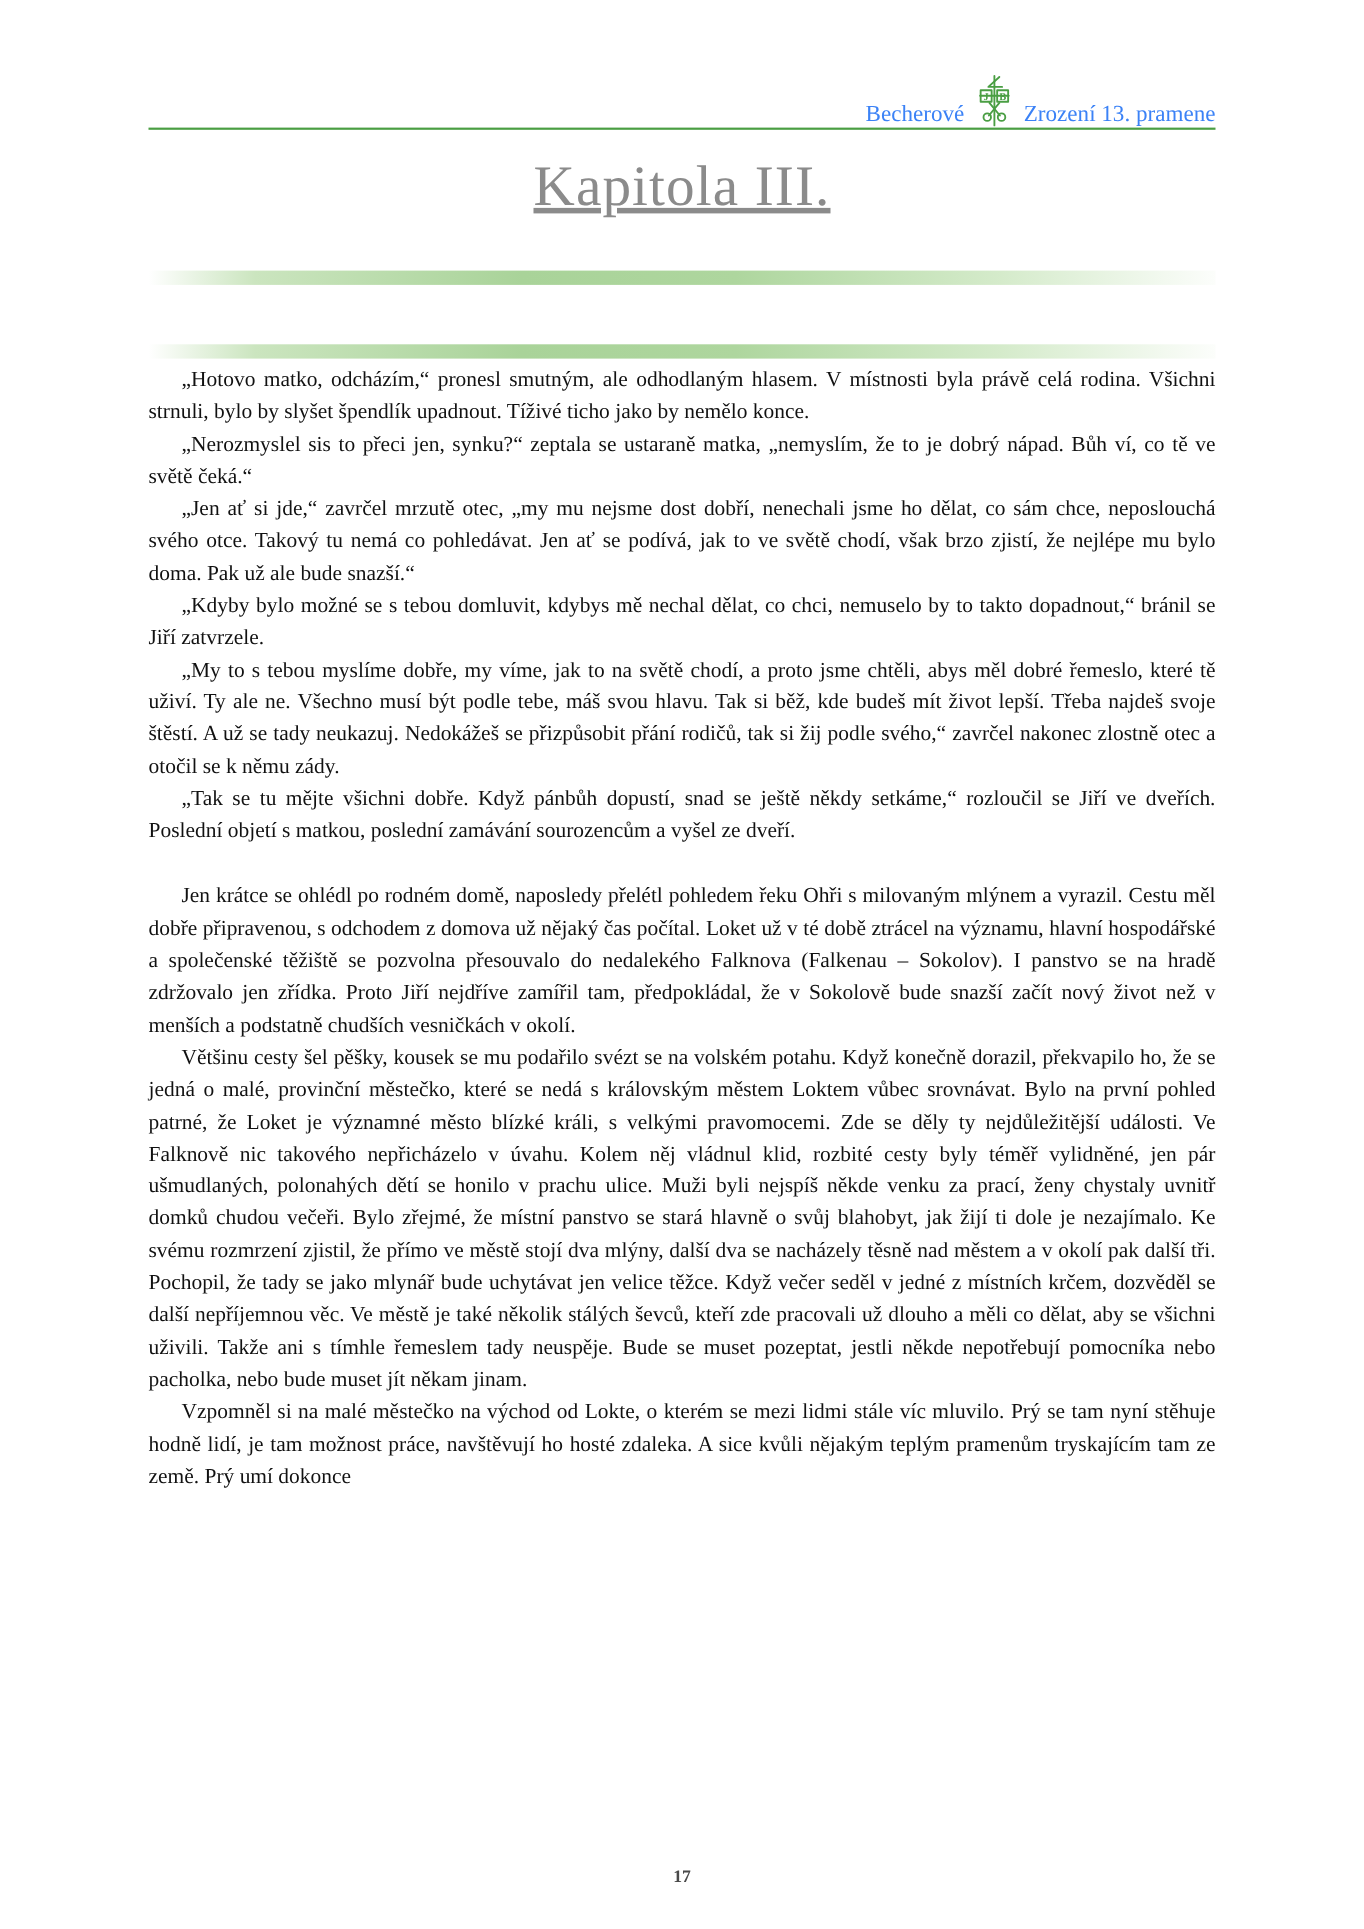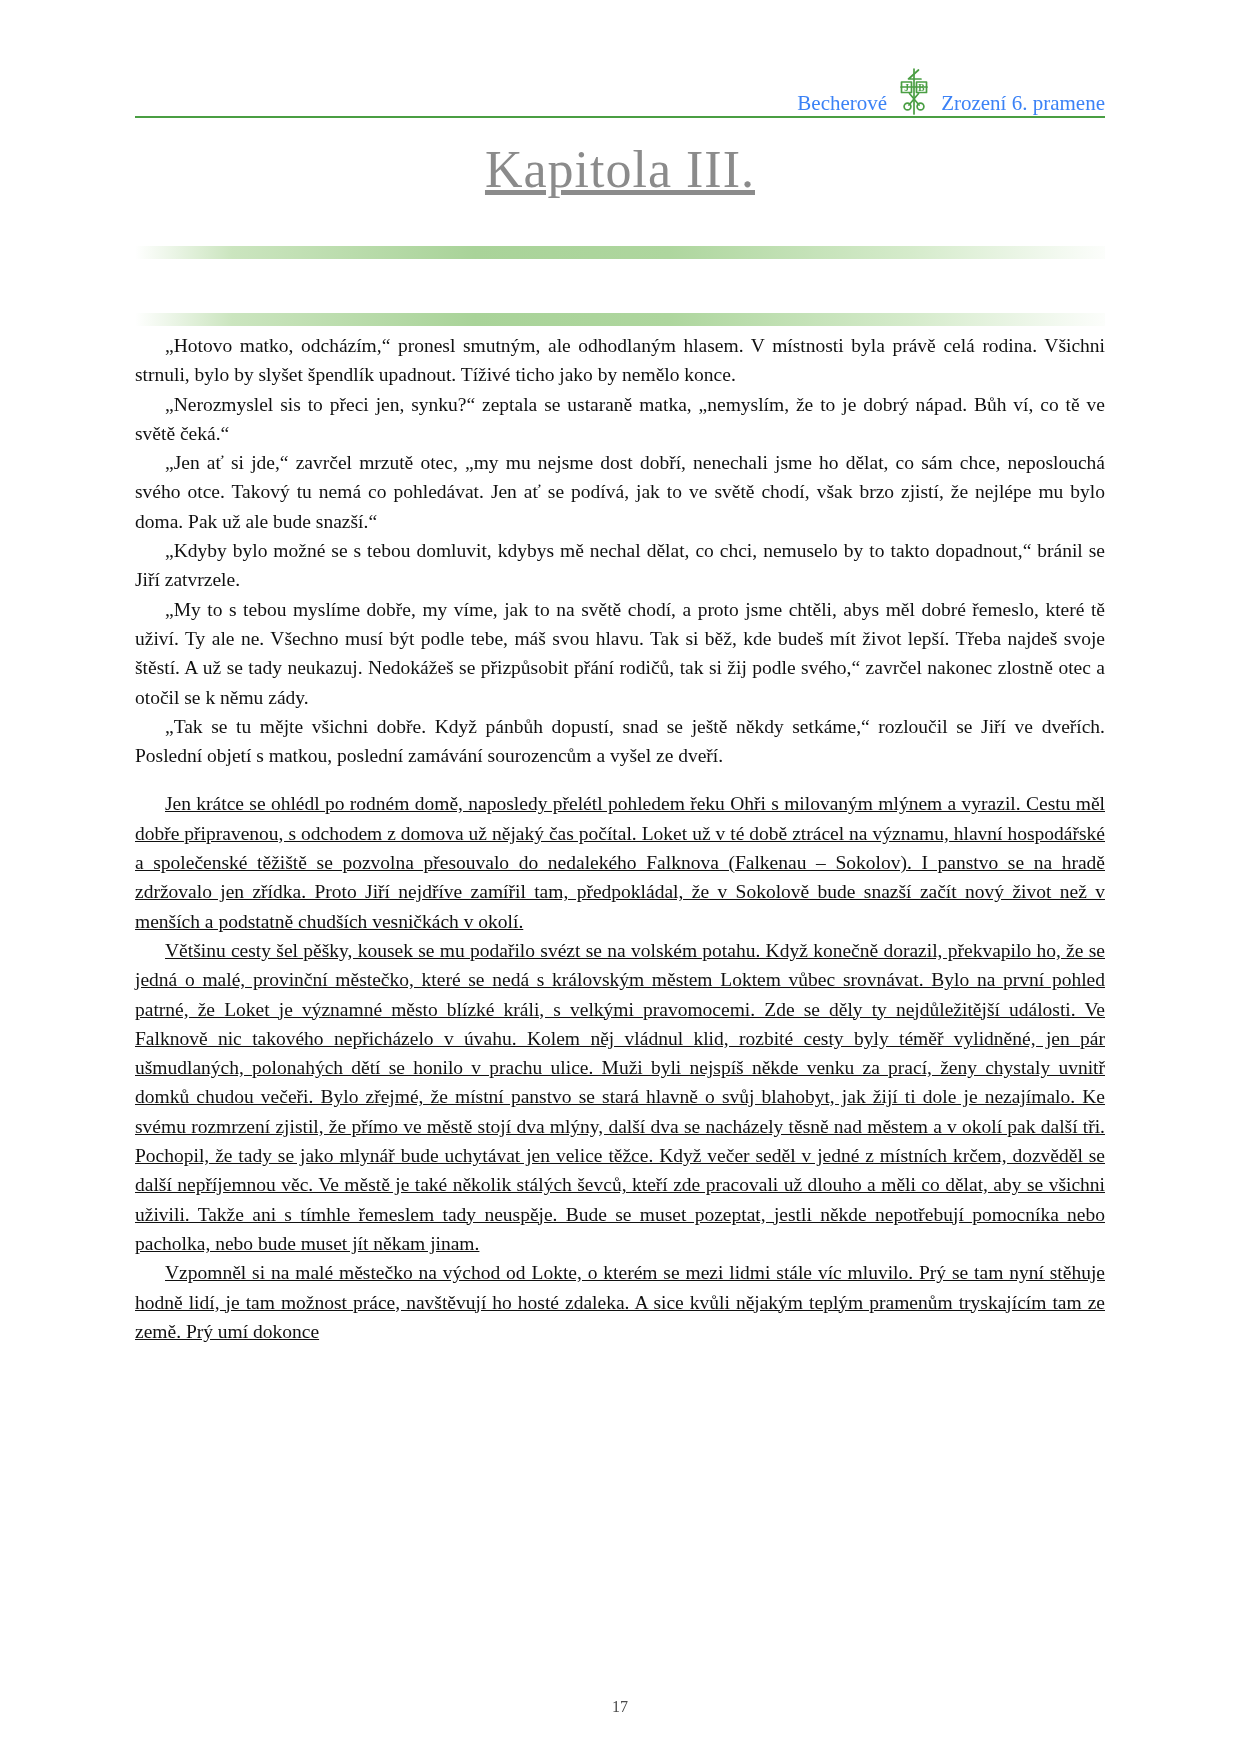--- a/index.html
+++ b/index.html
@@ -91,31 +91,32 @@
     width: 970px;
     font-size: 19.5px;
     line-height: 29.3px;
     color: #111111;
     text-align: justify;
   }
   .body-text p {
     margin: 0;
     text-indent: 30px;
   }
-  .para-block.second { margin-top: 19px; text-decoration: underline; }
+  .para-block.second { margin-top: 30px; }
 
   
   .page-number {
     position: absolute;
     bottom: 38px;
     left: 0;
     width: 100%;
     text-align: center;
     font-size: 16px;
     color: #4a4a4a;
+    font-weight: bold;
   }
 </style>
 </head>
 <body>
 
 <div class="page">
 
   <div class="running-header">
     <span class="hdr-text">Becherové</span>
     <span class="logo-icon">
@@ -130,21 +131,21 @@
           <path d="M12.5 25.5 L22 37"></path>
           <circle cx="10.5" cy="38.5" r="3.4"></circle>
           <circle cx="23.5" cy="38.5" r="3.4"></circle>
         </g>
         <g fill="#4a9e43" font-family="Liberation Serif, serif" font-size="9.5" font-weight="bold" text-anchor="middle">
           <text x="9.5" y="22.8">J</text>
           <text x="24.5" y="22.8">B</text>
         </g>
       </svg>
     </span>
-    <span class="hdr-text">Zrození 6. pramene</span>
+    <span class="hdr-text">Zrození 13. pramene</span>
   </div>
   <div class="header-rule"></div>
 
   <div class="chapter-heading">Kapitola III.</div>
 
   <div class="grad-bar top"></div>
   <div class="grad-bar bottom"></div>
 
   <div class="body-text">
     <div class="para-block first">

